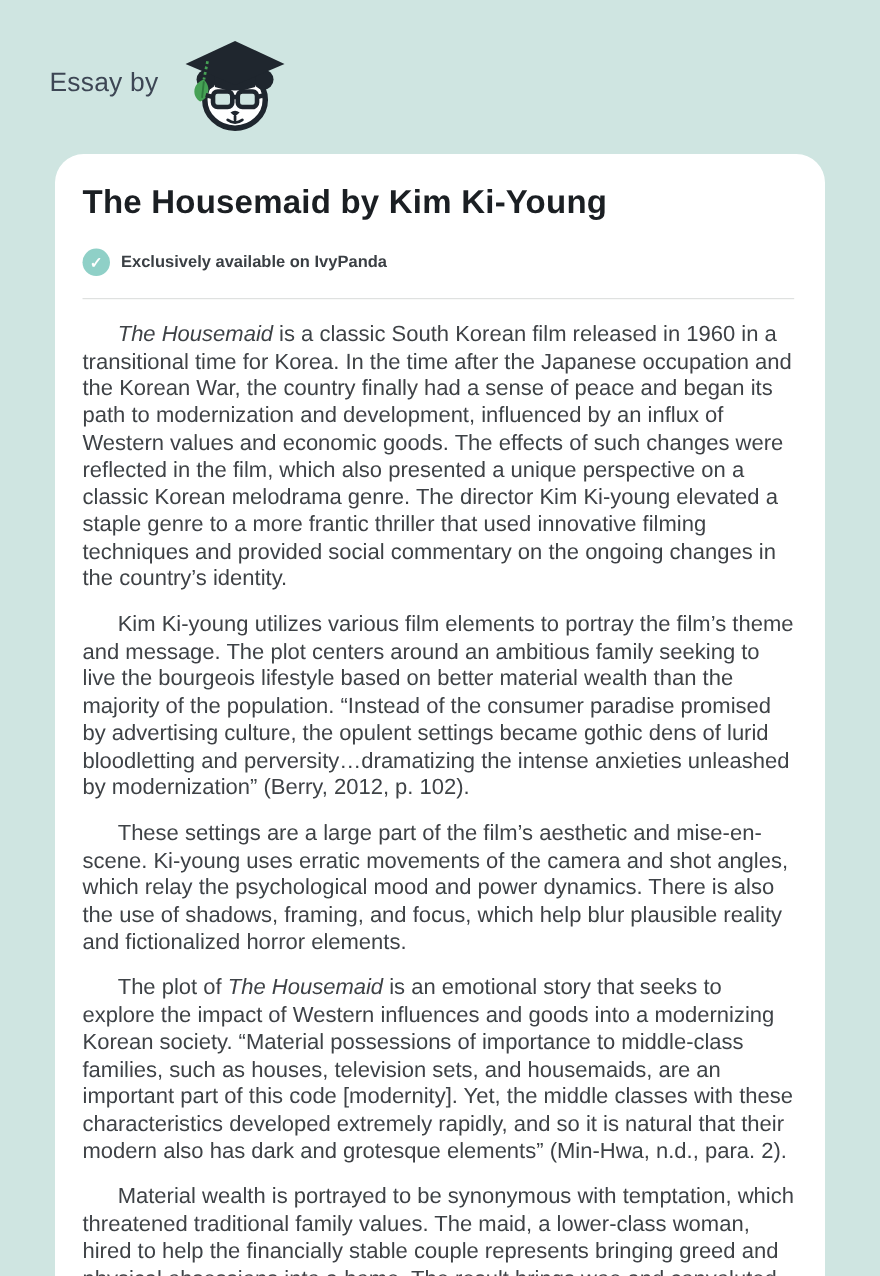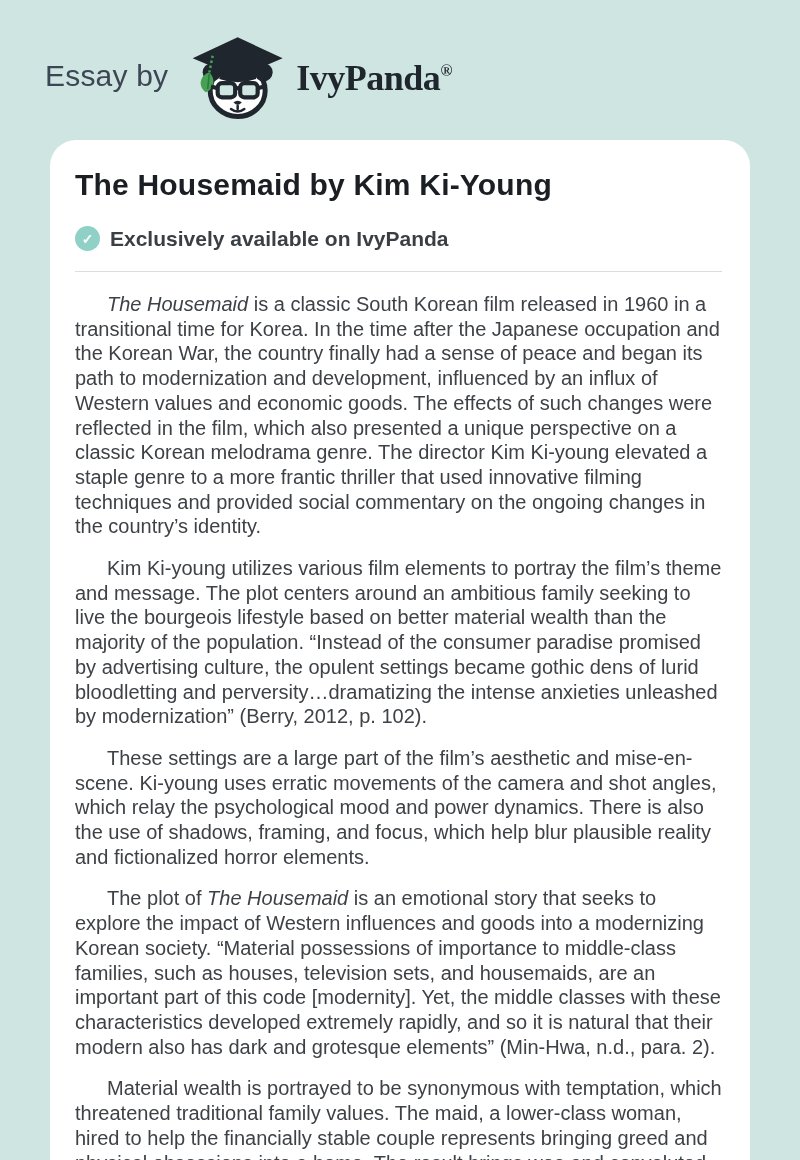--- a/index.html
+++ b/index.html
@@ -22,21 +22,21 @@
     height:1160px;
     overflow:hidden;
   }
   .page-header{
     display:flex;
     align-items:center;
     padding:24px 0 0 45px;
     height:128px;
   }
   .essay-by{
-    font-size:30px;
+    font-size:24px;
     color:var(--header-text);
     letter-spacing:.2px;
   }
   .logo-wrap{
     margin:6px 10px 0 18px;
     line-height:0;
   }
   .brand{
     font-family:"Liberation Serif", serif;
     font-weight:700;
@@ -77,21 +77,21 @@
     color:#ffffff;
     display:flex;
     align-items:center;
     justify-content:center;
     font-size:14px;
     font-weight:700;
     flex:0 0 auto;
     margin-right:10px;
   }
   .badge-label{
-    font-size:21px;
+    font-size:15px;
     font-weight:700;
     color:#3a3f44;
   }
   hr.rule{
     border:none;
     border-top:1px solid var(--divider);
     margin:0 0 20px 0;
   }
   .essay-body p{
     font-size:20px;
@@ -131,21 +131,20 @@
       <rect x="65" y="57" width="21" height="17" rx="5" fill="#cfe5e1" stroke="#1f262e" stroke-width="5"></rect>
       <line x1="59" y1="63" x2="65" y2="63" stroke="#1f262e" stroke-width="5"></line>
       <line x1="38" y1="63" x2="30" y2="61" stroke="#1f262e" stroke-width="5"></line>
       <line x1="86" y1="63" x2="94" y2="61" stroke="#1f262e" stroke-width="5"></line>
 
       <path d="M57 80 Q62 76 67 80 Q62 86 57 80 Z" fill="#1f262e"></path>
       <path d="M62 84 L62 88 M54 88 Q62 94 70 88" fill="none" stroke="#1f262e" stroke-width="3" stroke-linecap="round"></path>
     </svg>
   </span>
 
-  <span class="brand"><span>IvyPanda</span><sup>®</sup></span>
 </header>
 
 <main class="essay-card">
   <h1 class="essay-title">The Housemaid by Kim Ki-Young</h1>
 
   <div class="badge-row">
     <span class="check-circle">✓</span>
     <span class="badge-label">Exclusively available on IvyPanda</span>
   </div>
 

